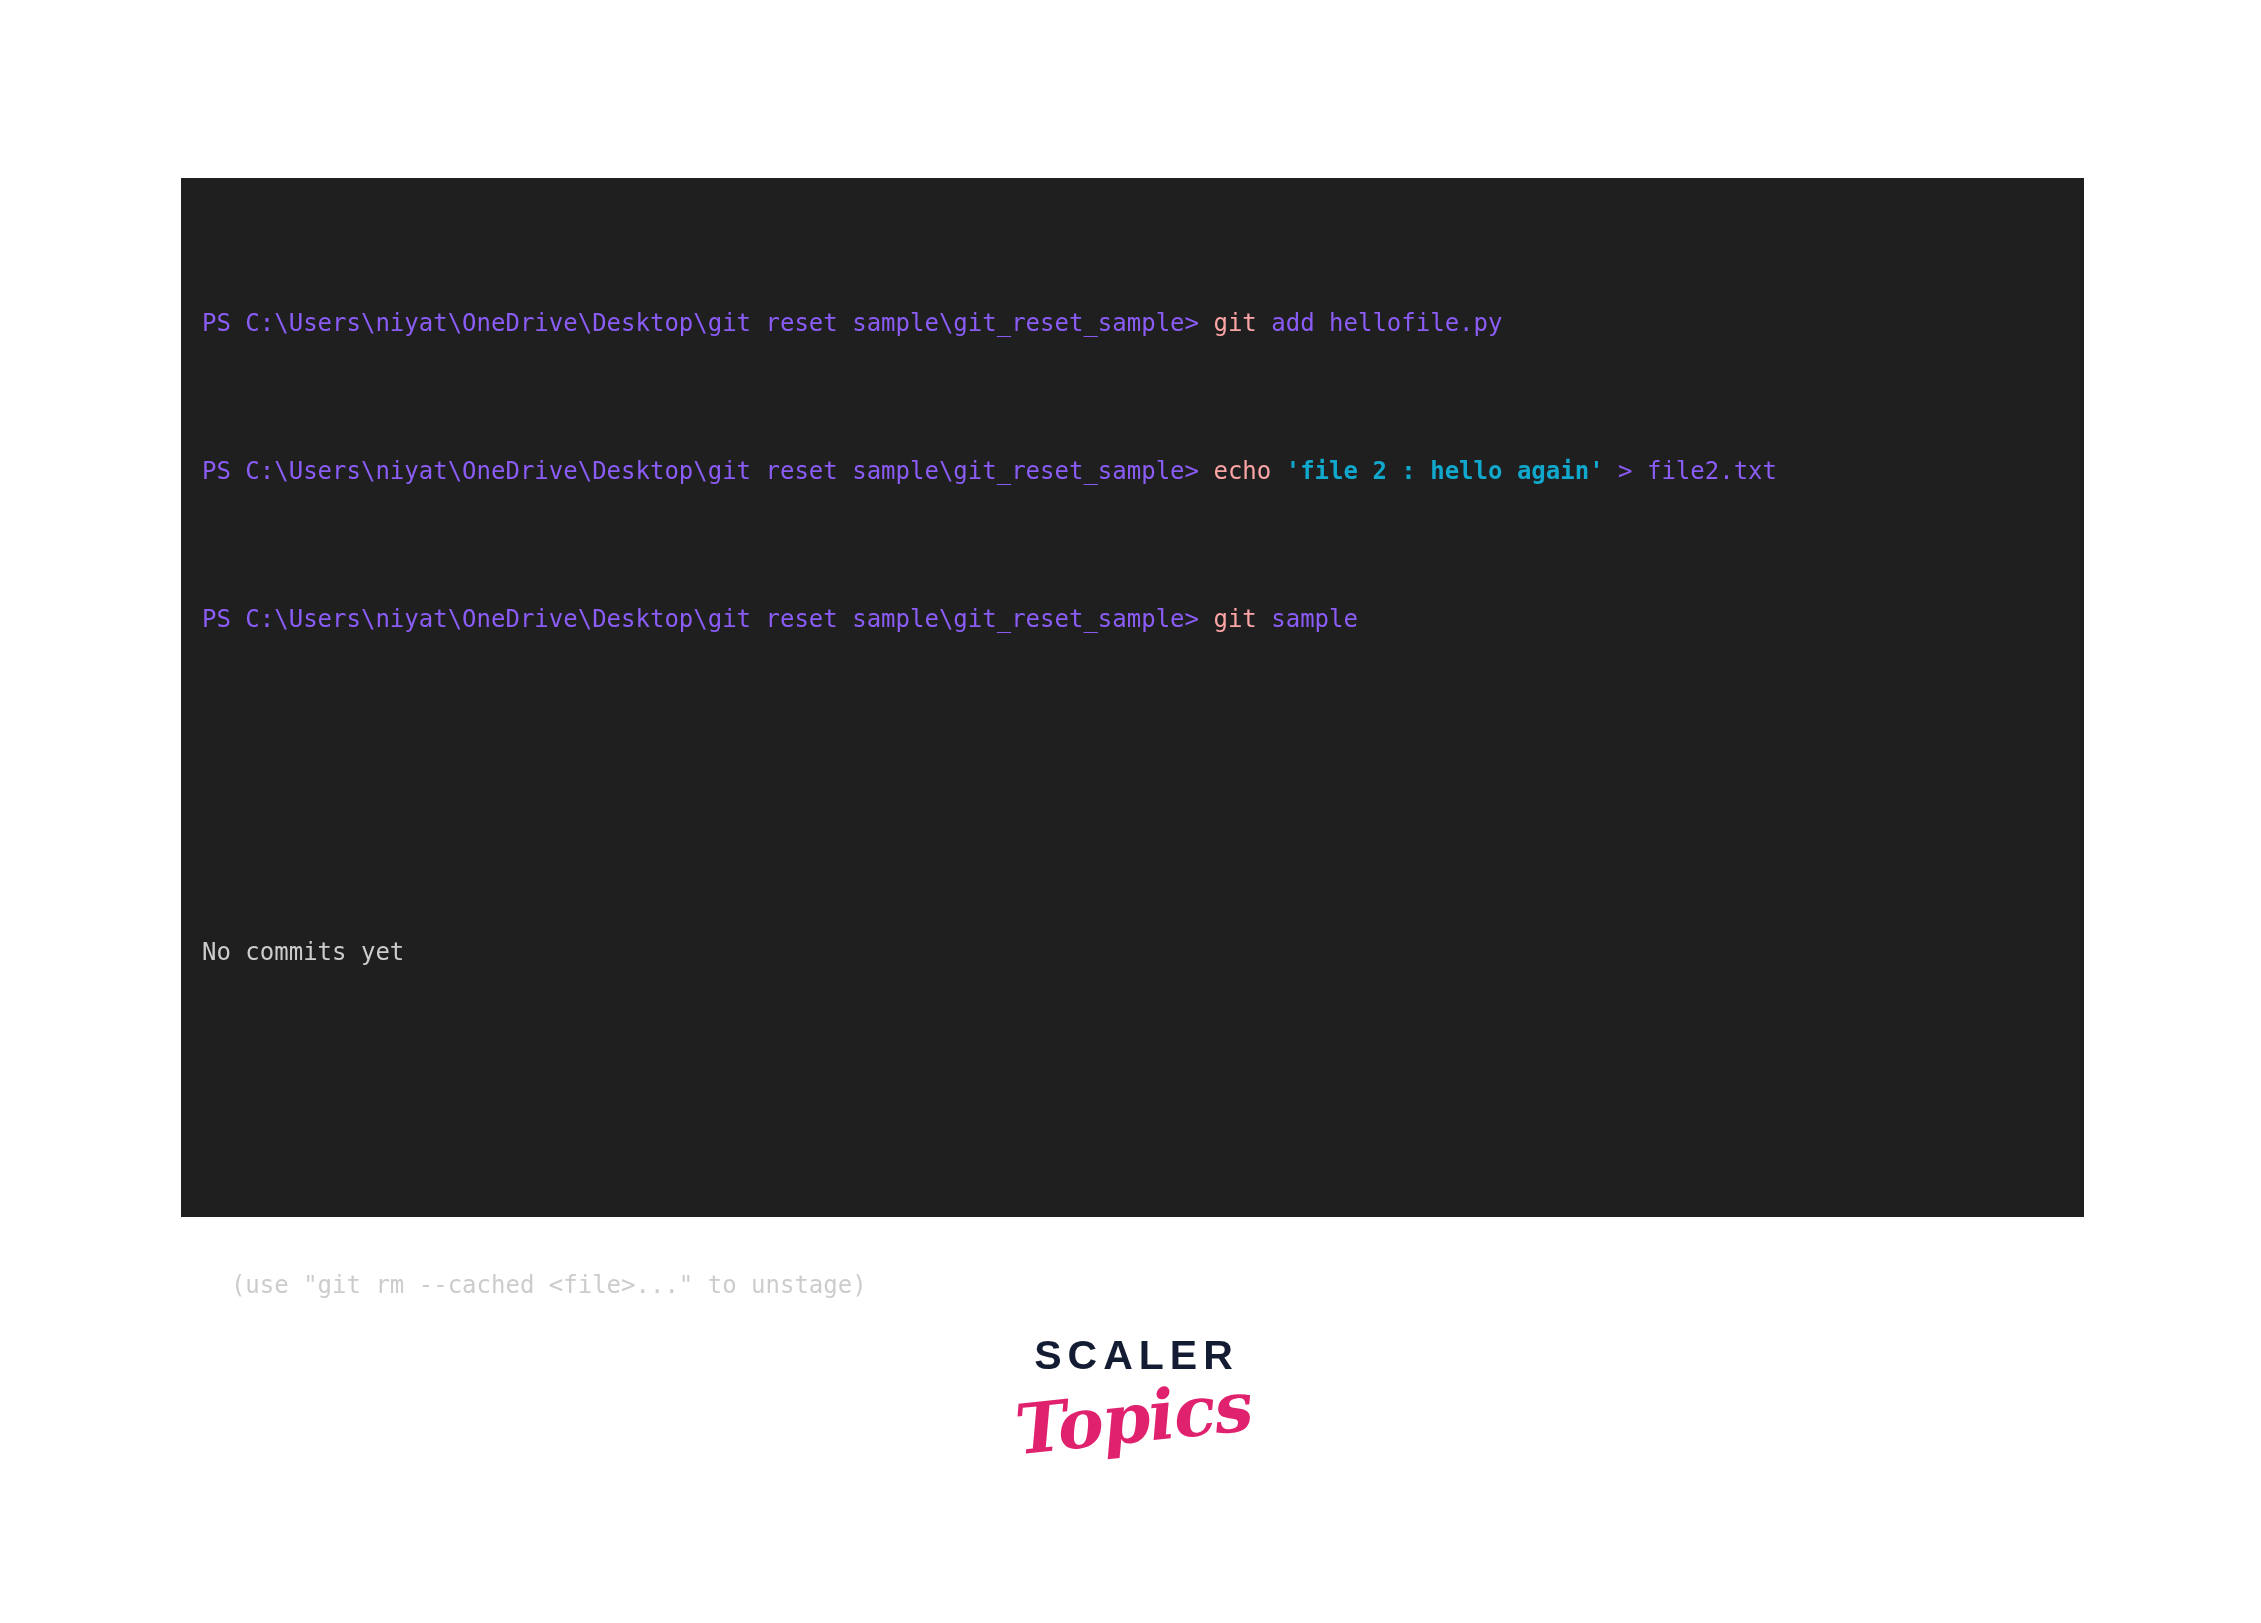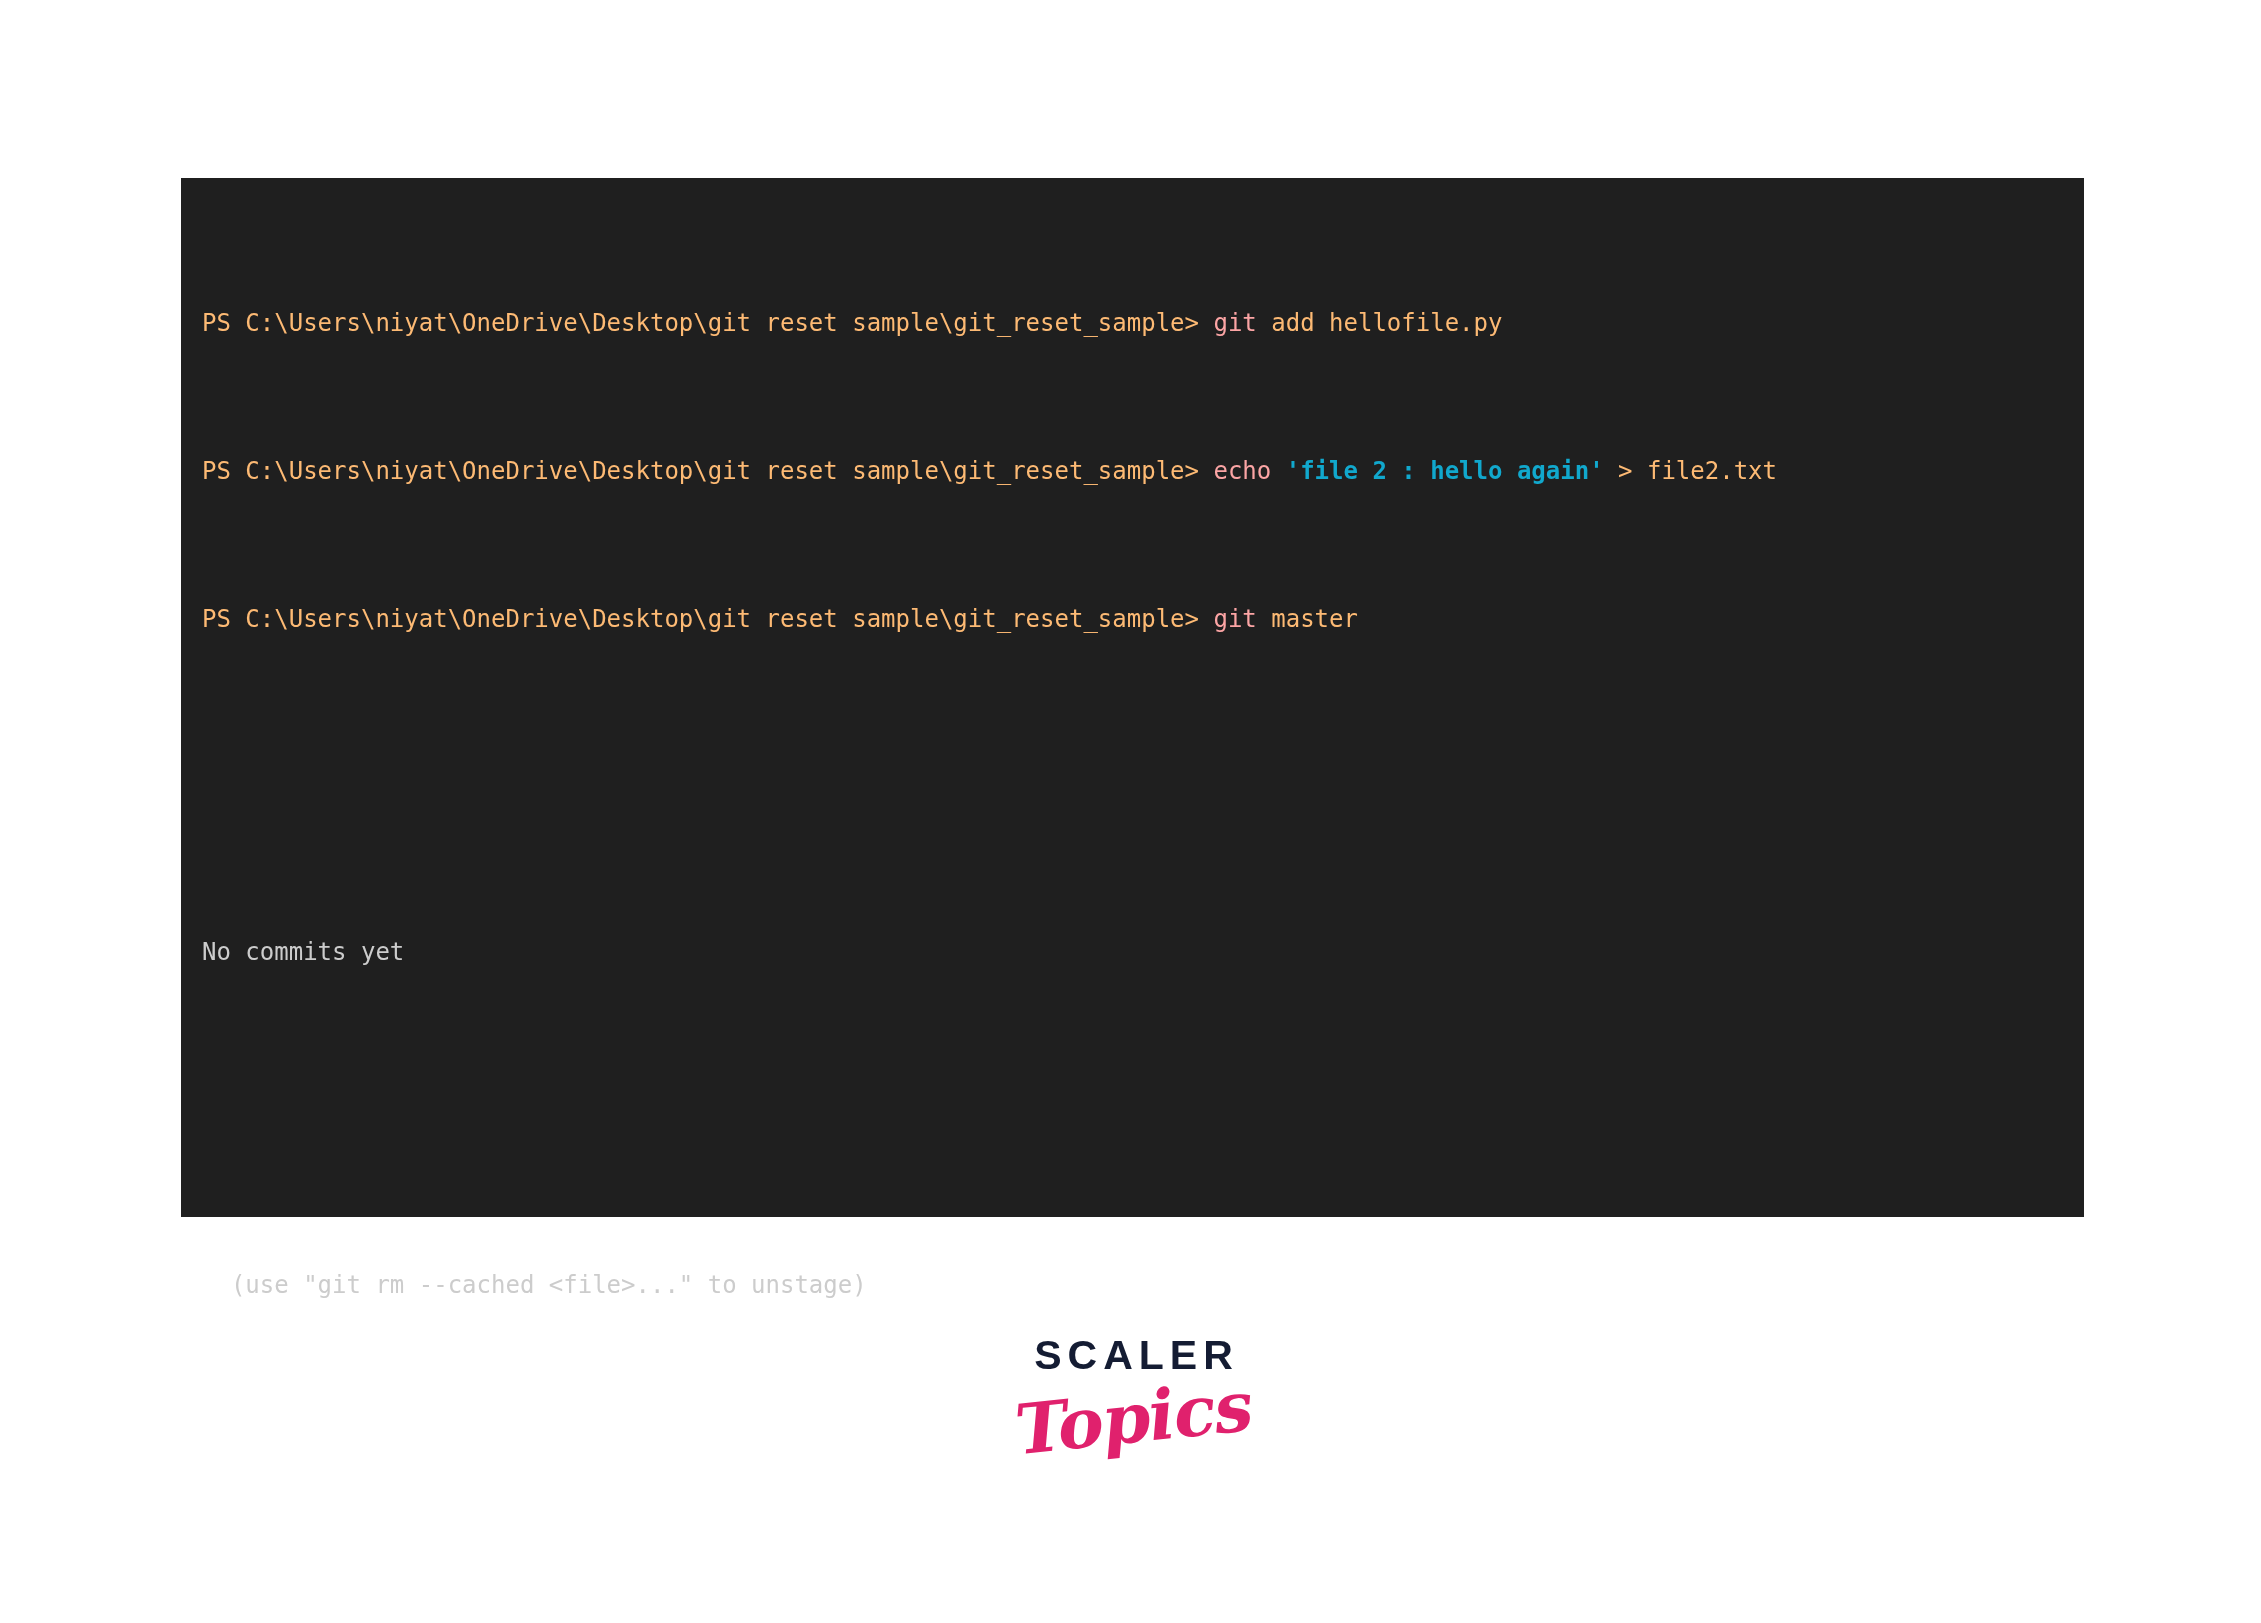--- a/index.html
+++ b/index.html
@@ -38,21 +38,21 @@
   }
 
   .line {
     height: 37px;
     white-space: pre;
     position: relative;
   }
   .line.blank { }
 
   
-  .c-default { color: #fdba74; }
+  .c-default { color: #8b5cf6; }
   .c-yellow  { color: #fca5a5; }
   .c-cyan    { color: #11a8cd; font-weight: bold; }
 
   
   #logo {
     position: absolute;
     left: 994px;
     top: 1333px;
     width: 279px;
     text-align: center;
@@ -83,21 +83,21 @@
 </head>
 <body>
 
 <div id="terminal">
   <div class="term-body">
 
     <div class="line"><span class="c-default">PS C:\Users\niyat\OneDrive\Desktop\git reset sample\git_reset_sample&gt;</span><span class="c-default"> </span><span class="c-yellow">git</span><span class="c-default"> add hellofile.py</span></div>
 
     <div class="line"><span class="c-default">PS C:\Users\niyat\OneDrive\Desktop\git reset sample\git_reset_sample&gt;</span><span class="c-default"> </span><span class="c-yellow">echo</span><span class="c-default"> </span><span class="c-cyan">'file 2 : hello again'</span><span class="c-default"> &gt; file2.txt</span></div>
 
-    <div class="line"><span class="c-default">PS C:\Users\niyat\OneDrive\Desktop\git reset sample\git_reset_sample&gt;</span><span class="c-default"> </span><span class="c-yellow">git</span><span class="c-default"> master</span></div>
+    <div class="line"><span class="c-default">PS C:\Users\niyat\OneDrive\Desktop\git reset sample\git_reset_sample&gt;</span><span class="c-default"> </span><span class="c-yellow">git</span><span class="c-default"> sample</span></div>
 
 
     <div class="line blank"> </div>
 
     <div class="line">No commits yet</div>
 
     <div class="line blank"> </div>
 
 
     <div class="line">  (use "git rm --cached &lt;file&gt;..." to unstage)</div>

